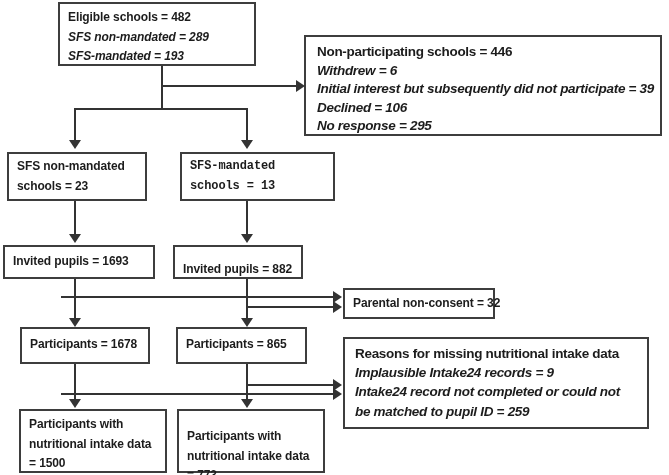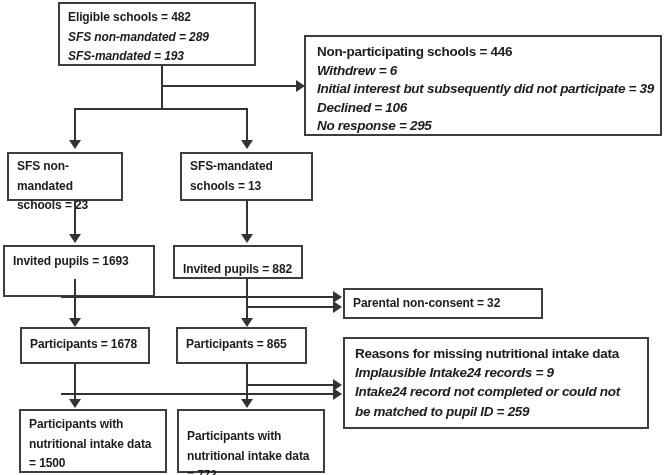--- a/index.html
+++ b/index.html
@@ -45,37 +45,37 @@
   </div>
 
   <div class="bx small" style="left:304px;top:35px;width:358px;height:101px;padding:6px 11px;">
     <div class="ln-t">Non-participating schools = 446</div>
     <div class="ln-t it">Withdrew = 6</div>
     <div class="ln-t it">Initial interest but subsequently did not participate = 39</div>
     <div class="ln-t it">Declined = 106</div>
     <div class="ln-t it">No response = 295</div>
   </div>
 
-  <div class="bx" style="left:7px;top:152px;width:116px;height:49px;">
+  <div class="bx" style="left:7px;top:152px;width:140px;height:49px;">
     <div>SFS non-mandated schools = 23</div>
   </div>
 
-  <div class="bx" style="left:180px;top:152px;width:133px;height:49px;">
+  <div class="bx" style="left:180px;top:152px;width:155px;height:49px;font-family:Liberation Mono, monospace;">
     <div>SFS-mandated schools = 13</div>
   </div>
 
-  <div class="bx" style="left:3px;top:245px;width:152px;height:52px;padding-top:5px;">
+  <div class="bx" style="left:3px;top:245px;width:152px;height:34px;padding-top:5px;">
     <div class="ln-t">Invited pupils = 1693</div>
   </div>
 
   <div class="bx" style="left:173px;top:245px;width:130px;height:34px;padding-top:13px;">
     <div class="ln-t">Invited pupils = 882</div>
   </div>
 
-  <div class="bx" style="left:343px;top:288px;width:200px;height:31px;padding-top:4px;">
+  <div class="bx" style="left:343px;top:288px;width:152px;height:31px;padding-top:4px;">
     <div class="ln-t">Parental non-consent = 32</div>
   </div>
 
   <div class="bx" style="left:20px;top:327px;width:130px;height:37px;padding-top:6px;">
     <div class="ln-t">Participants = 1678</div>
   </div>
 
   <div class="bx" style="left:176px;top:327px;width:131px;height:37px;padding-top:6px;">
     <div class="ln-t">Participants = 865</div>
   </div>

